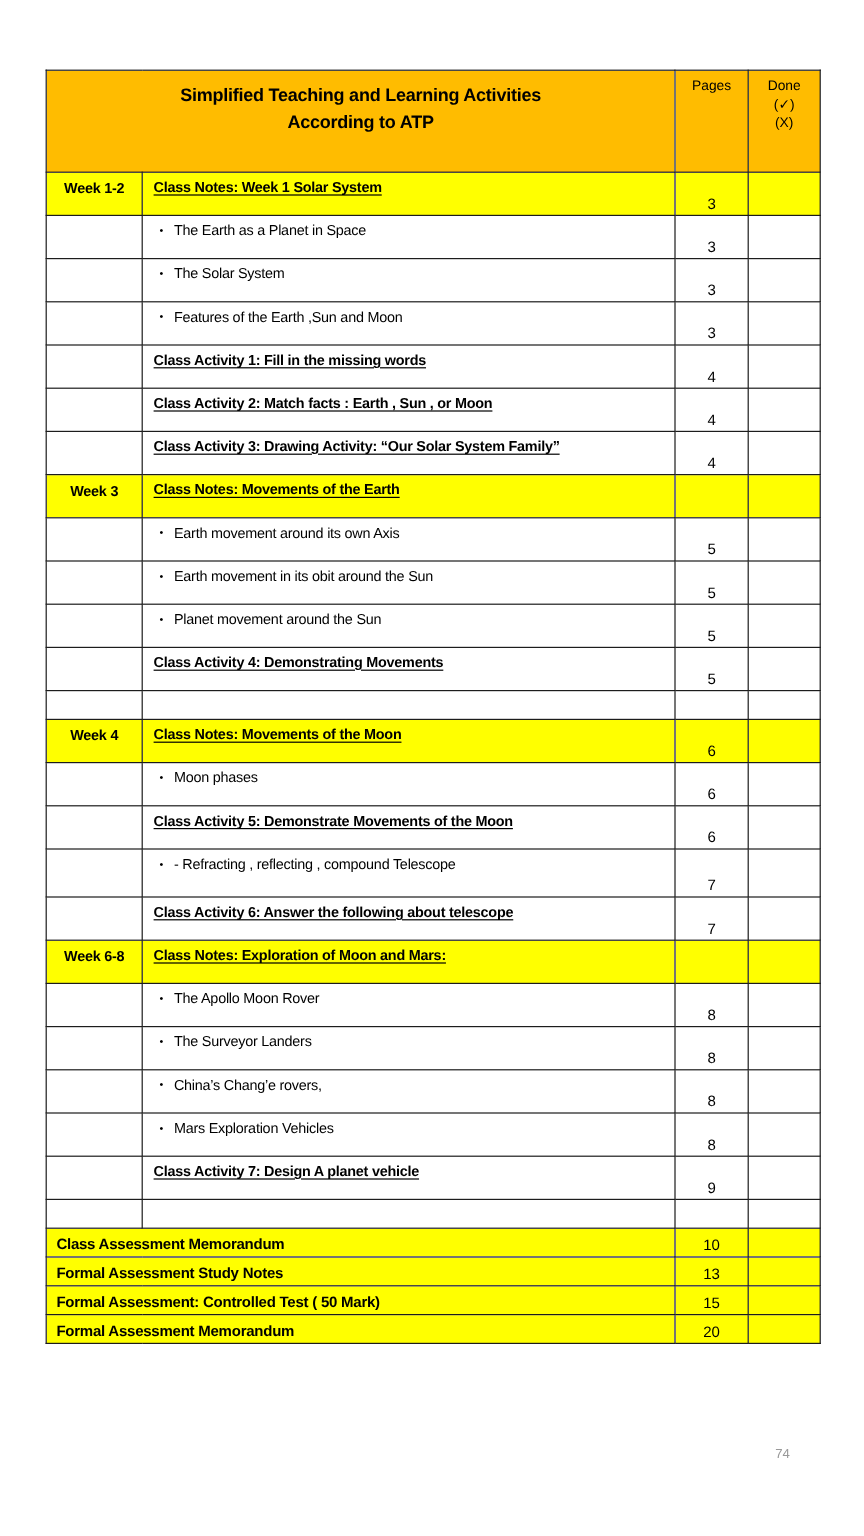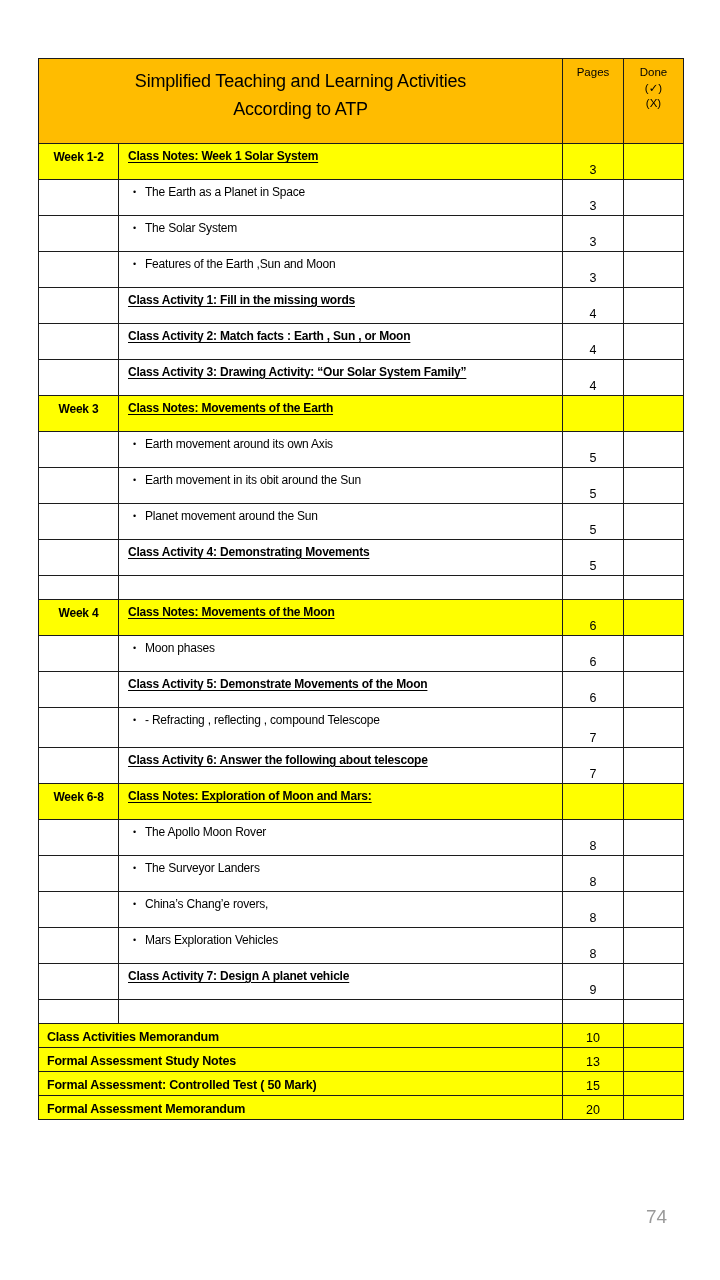--- a/index.html
+++ b/index.html
@@ -27,22 +27,22 @@
     border: 1.6px solid #1c1c1c;
     overflow: hidden;
   }
   
   tr.hdr { height: 85px; }
   tr.hdr th { background: var(--header-bg, #FFBC00); }
   .title-cell {
     vertical-align: top;
     padding-top: 9px;
     text-align: center;
-    font-size: 18px;
-    font-weight: normal;
+    font-size: 15px;
+    font-weight: bold;
     line-height: 1.55;
     letter-spacing: -0.2px;
   }
   .colhead {
     vertical-align: top;
     padding-top: 6px;
     text-align: center;
     font-weight: normal;
     font-size: 11.5px;
     line-height: 1.35;
@@ -89,21 +89,21 @@
     font-weight: bold;
     font-size: 12.5px;
     letter-spacing: -0.2px;
     white-space: nowrap;
   }
   .yellow { background: var(--week-bg, #FFFF00); }
   .page-num {
     position: absolute;
     left: 646px; top: 1206px;
     color: #999999;
-    font-size: 19px;
+    font-size: 11px;
   }
 </style>
 </head>
 <body>
 
 <div class="page">
 
   <table class="atp">
     <colgroup>
       <col style="width:80px">
@@ -272,21 +272,21 @@
           <td class="pages-cell">9</td>
           <td class="done-cell"></td>
         </tr>
         <tr>
           <td class="week-cell"></td>
           <td class="content-cell"></td>
           <td class="pages-cell"></td>
           <td class="done-cell"></td>
         </tr>
         <tr>
-          <td class="full-cell yellow" colspan="2">Class Activities Memorandum</td>
+          <td class="full-cell yellow" colspan="2">Class Assessment Memorandum</td>
           <td class="pages-cell yellow">10</td>
           <td class="done-cell yellow"></td>
         </tr>
         <tr>
           <td class="full-cell yellow" colspan="2">Formal Assessment Study Notes</td>
           <td class="pages-cell yellow">13</td>
           <td class="done-cell yellow"></td>
         </tr>
         <tr>
           <td class="full-cell yellow" colspan="2">Formal Assessment: Controlled Test ( 50 Mark)</td>

